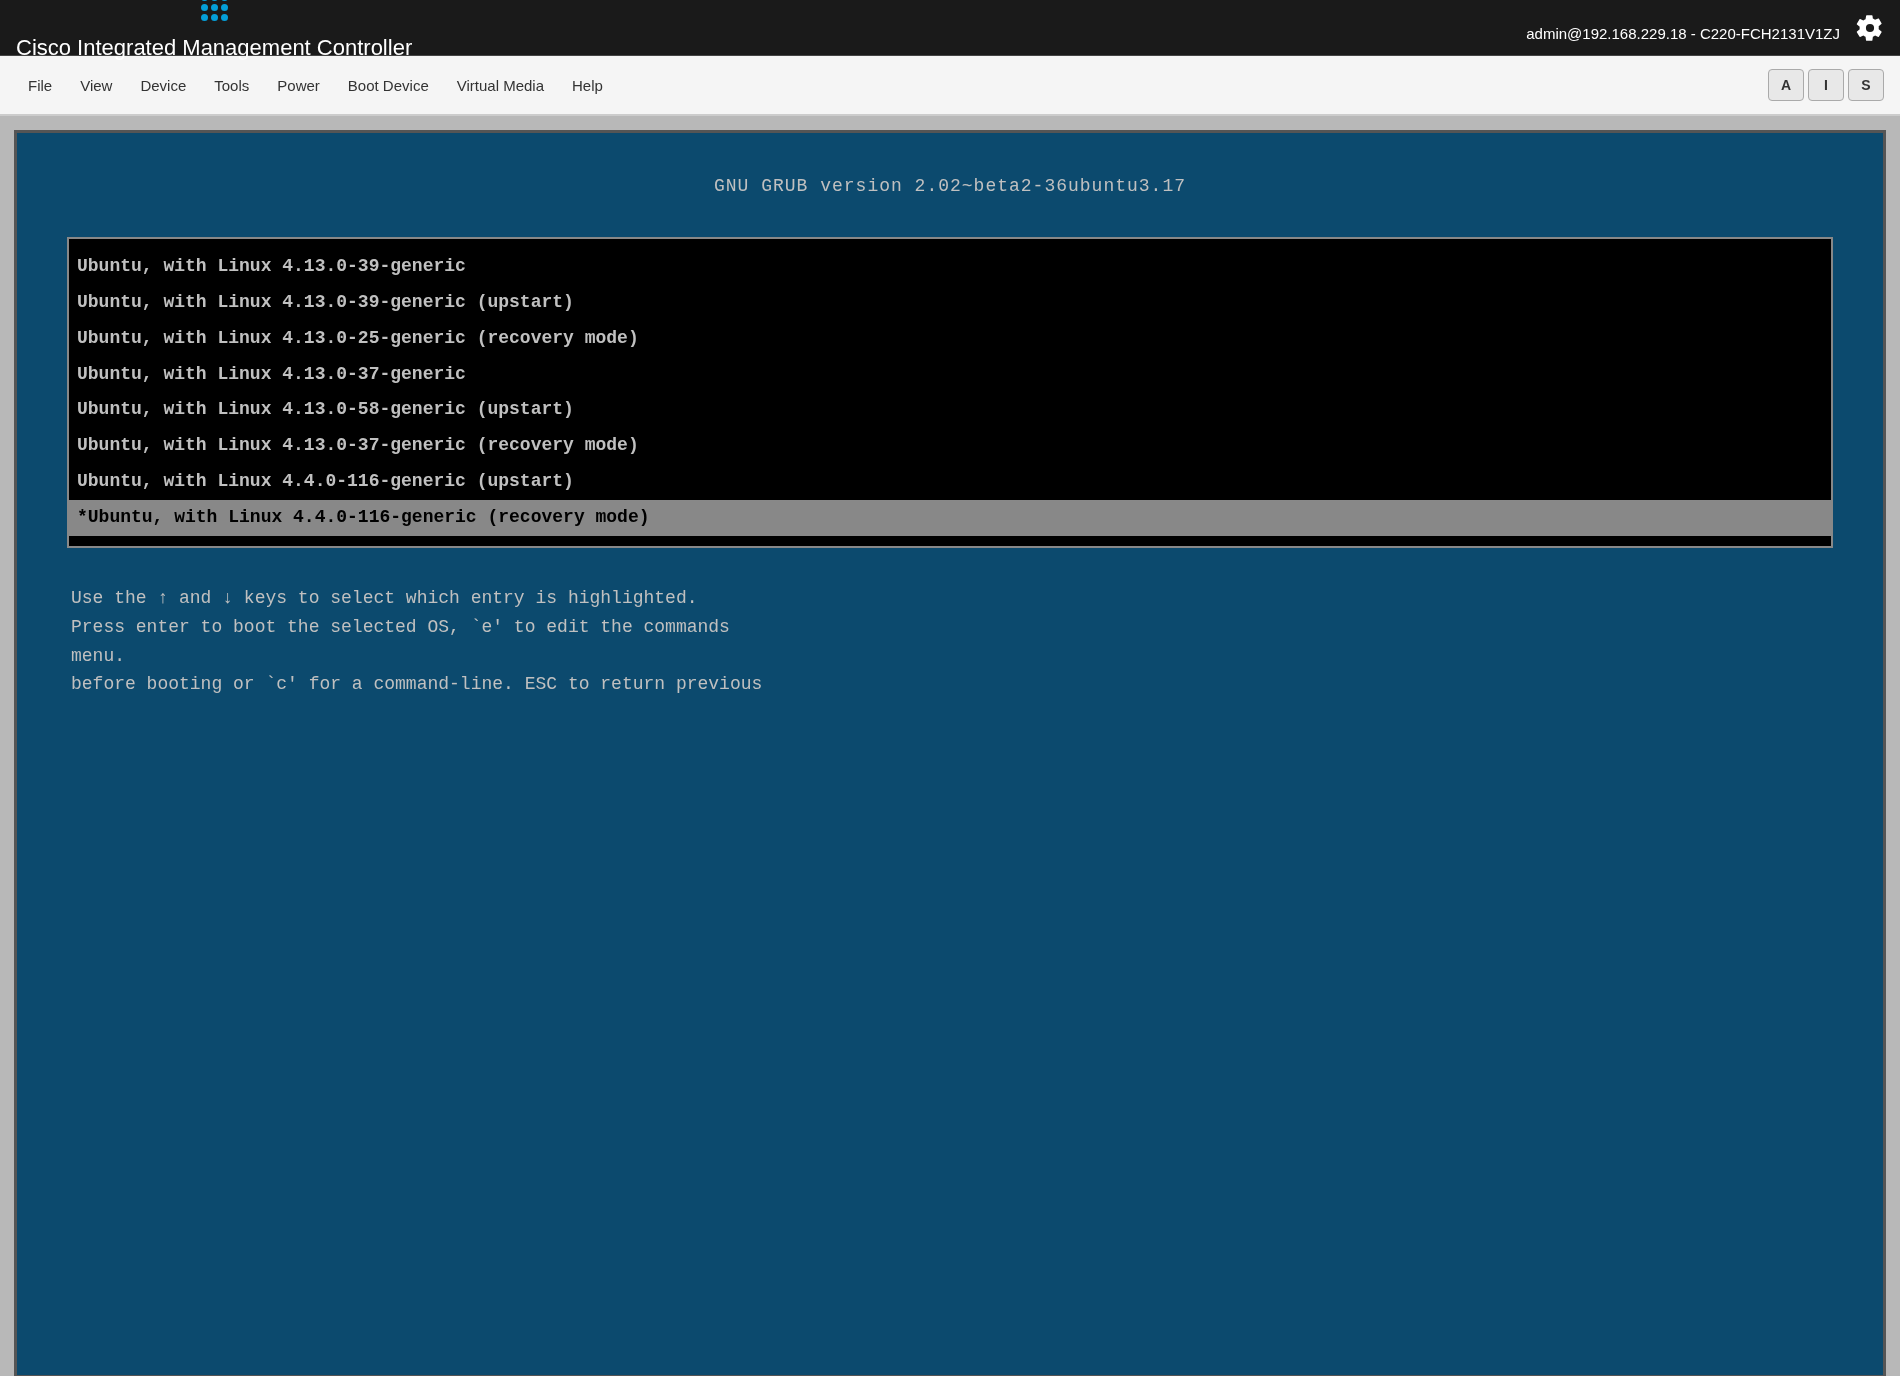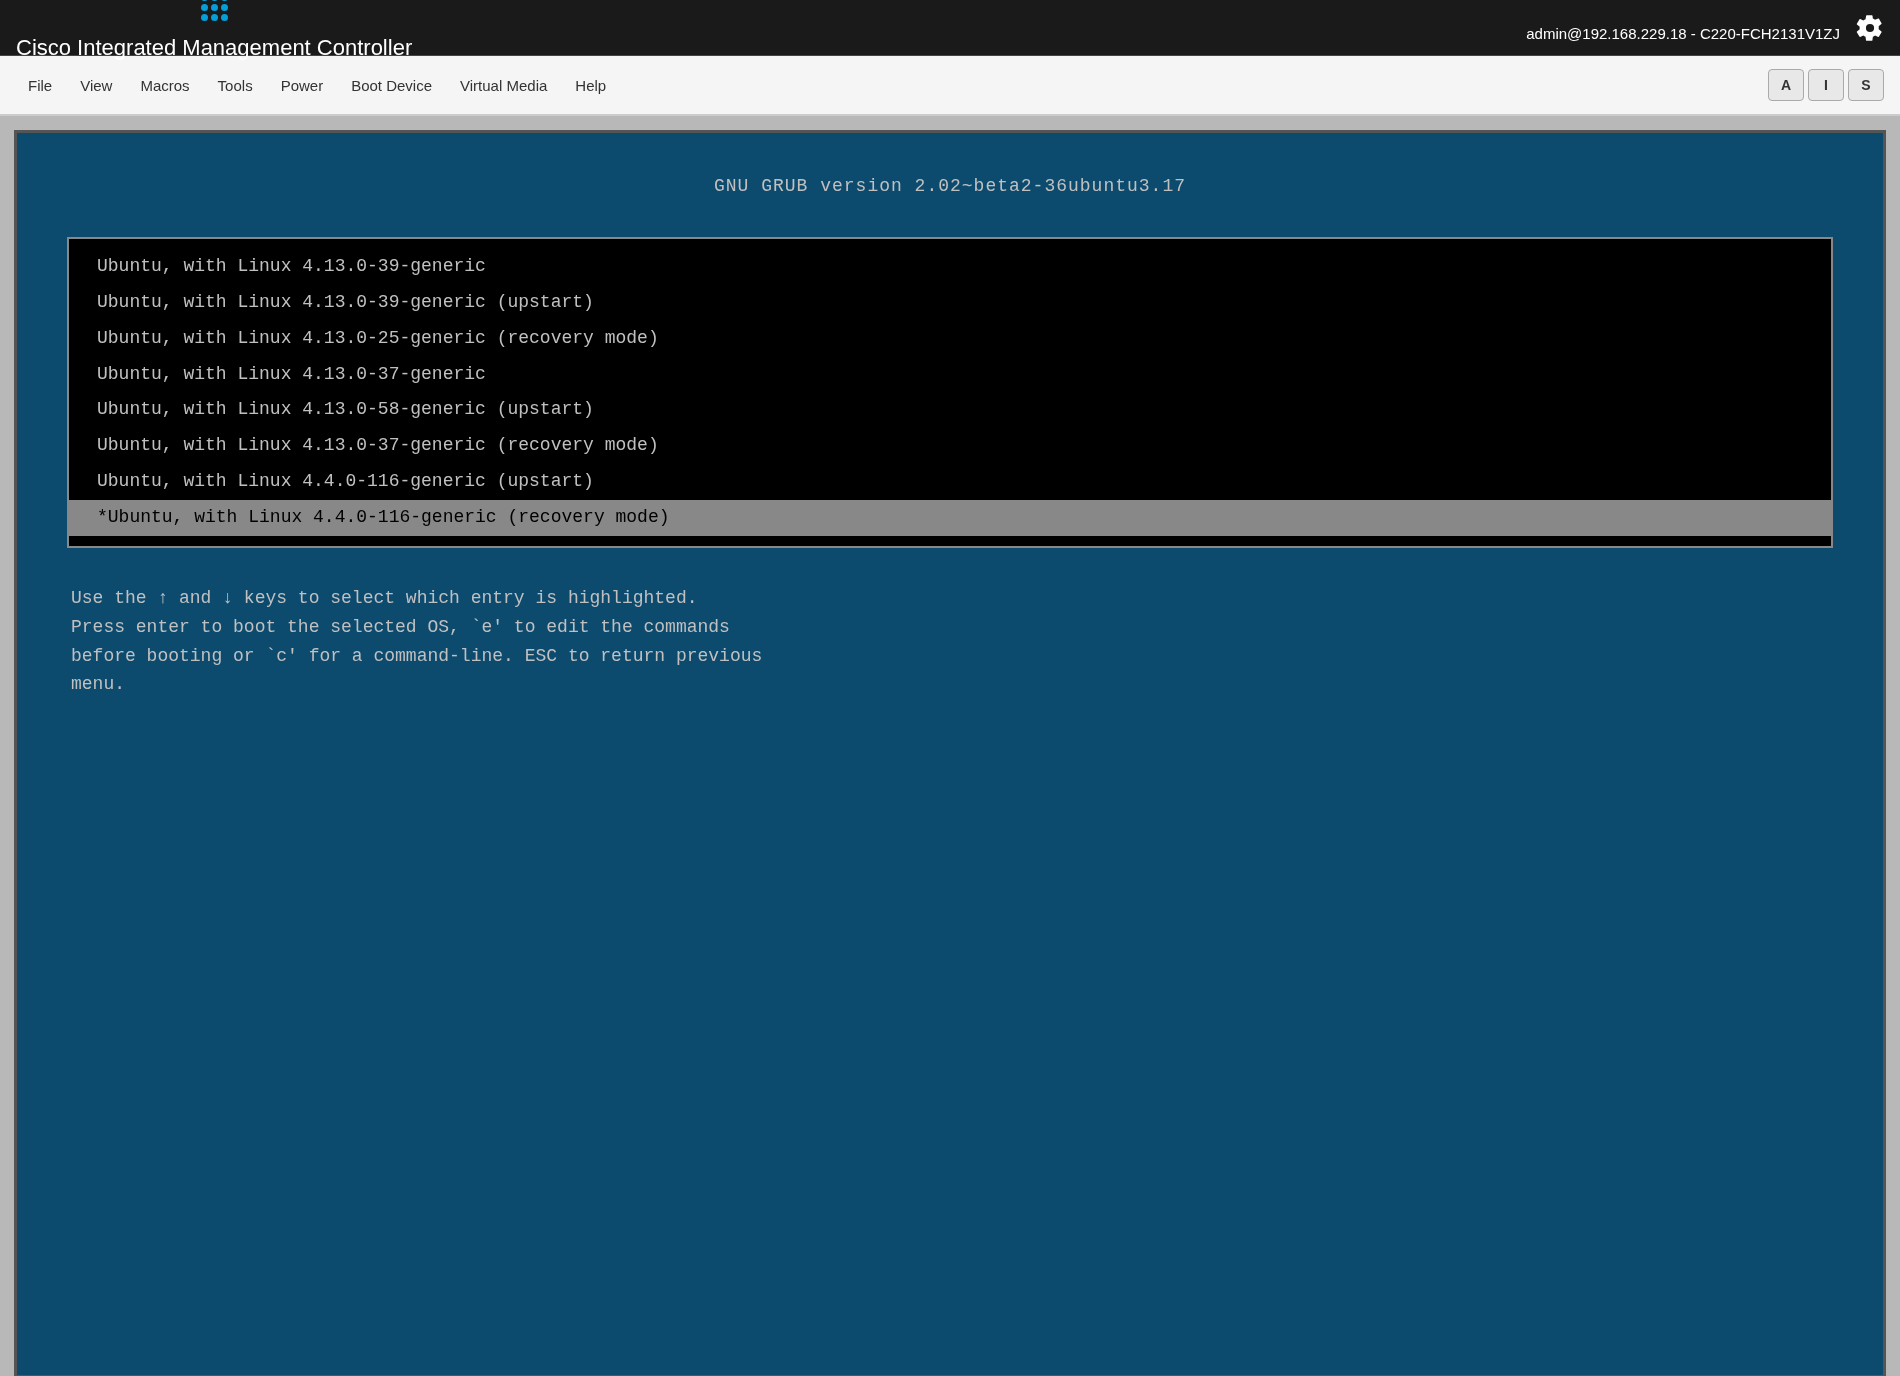--- a/index.html
+++ b/index.html
@@ -139,25 +139,26 @@
     }
 
     #grub-menu-box {
       border: 2px solid #888888;
       padding: 10px 0;
       margin: 0 auto;
       background: #000;
     }
 
     .grub-entry {
-      padding: 4px 28px;
+      padding: 4px 8px;
       color: #c0c0c0;
       font-family: 'Courier New', Courier, monospace;
       font-size: 18px;
       white-space: pre;
+      font-weight: bold;
     }
 
     .grub-entry.selected {
       background: #888888;
       color: #000000;
     }
 
     #grub-help {
       margin-top: 36px;
       color: #c0c0c0;
@@ -198,21 +199,21 @@
         <path d="M12 15.5A3.5 3.5 0 0 1 8.5 12 3.5 3.5 0 0 1 12 8.5a3.5 3.5 0 0 1 3.5 3.5 3.5 3.5 0 0 1-3.5 3.5m7.43-2.92c.04-.34.07-.69.07-1.08s-.03-.74-.07-1.08l2.32-1.82c.21-.16.27-.44.13-.68l-2.2-3.8c-.14-.24-.42-.32-.66-.24l-2.74 1.1c-.57-.44-1.18-.8-1.85-1.07L14.16 1.5c-.04-.26-.27-.5-.54-.5h-4.4c-.27 0-.5.24-.54.5L8.17 4.41C7.5 4.68 6.89 5.04 6.32 5.48L3.58 4.38c-.24-.08-.52 0-.66.24L.72 8.42c-.14.24-.07.52.13.68l2.32 1.82C3.13 11.26 3.1 11.61 3.1 12s.03.74.07 1.08L.85 14.9c-.21.16-.27.44-.13.68l2.2 3.8c.14.24.42.32.66.24l2.74-1.1c.57.44 1.18.8 1.85 1.07l.41 2.91c.04.26.27.5.54.5h4.4c.27 0 .5-.24.54-.5l.41-2.91c.67-.27 1.28-.63 1.85-1.07l2.74 1.1c.24.08.52 0 .66-.24l2.2-3.8c.14-.24.07-.52-.13-.68l-2.32-1.82z"></path>
       </svg>
     </div>
   </div>
 </div>
 
 <div id="menubar">
   <div id="menubar-left">
     <div class="menu-item">File</div>
     <div class="menu-item">View</div>
-    <div class="menu-item">Macros</div>
+    <div class="menu-item">Device</div>
     <div class="menu-item">Tools</div>
     <div class="menu-item">Power</div>
     <div class="menu-item">Boot Device</div>
     <div class="menu-item">Virtual Media</div>
     <div class="menu-item">Help</div>
   </div>
   <div id="menubar-right">
     <div class="kbd-btn">A</div>
     <div class="kbd-btn">I</div>
     <div class="kbd-btn">S</div>
@@ -231,17 +232,17 @@
         <div class="grub-entry">Ubuntu, with Linux 4.13.0-37-generic</div>
         <div class="grub-entry">Ubuntu, with Linux 4.13.0-58-generic (upstart)</div>
         <div class="grub-entry">Ubuntu, with Linux 4.13.0-37-generic (recovery mode)</div>
         <div class="grub-entry">Ubuntu, with Linux 4.4.0-116-generic (upstart)</div>
         <div class="grub-entry selected">*Ubuntu, with Linux 4.4.0-116-generic (recovery mode)</div>
       </div>
 
     <div id="grub-help">
       <div>Use the ↑ and ↓ keys to select which entry is highlighted.</div>
       <div>Press enter to boot the selected OS, `e' to edit the commands</div>
+      <div>menu.</div>
       <div>before booting or `c' for a command-line. ESC to return previous</div>
-      <div>menu.</div>
     </div>
   </div>
 </div>
 
 </body></html>

